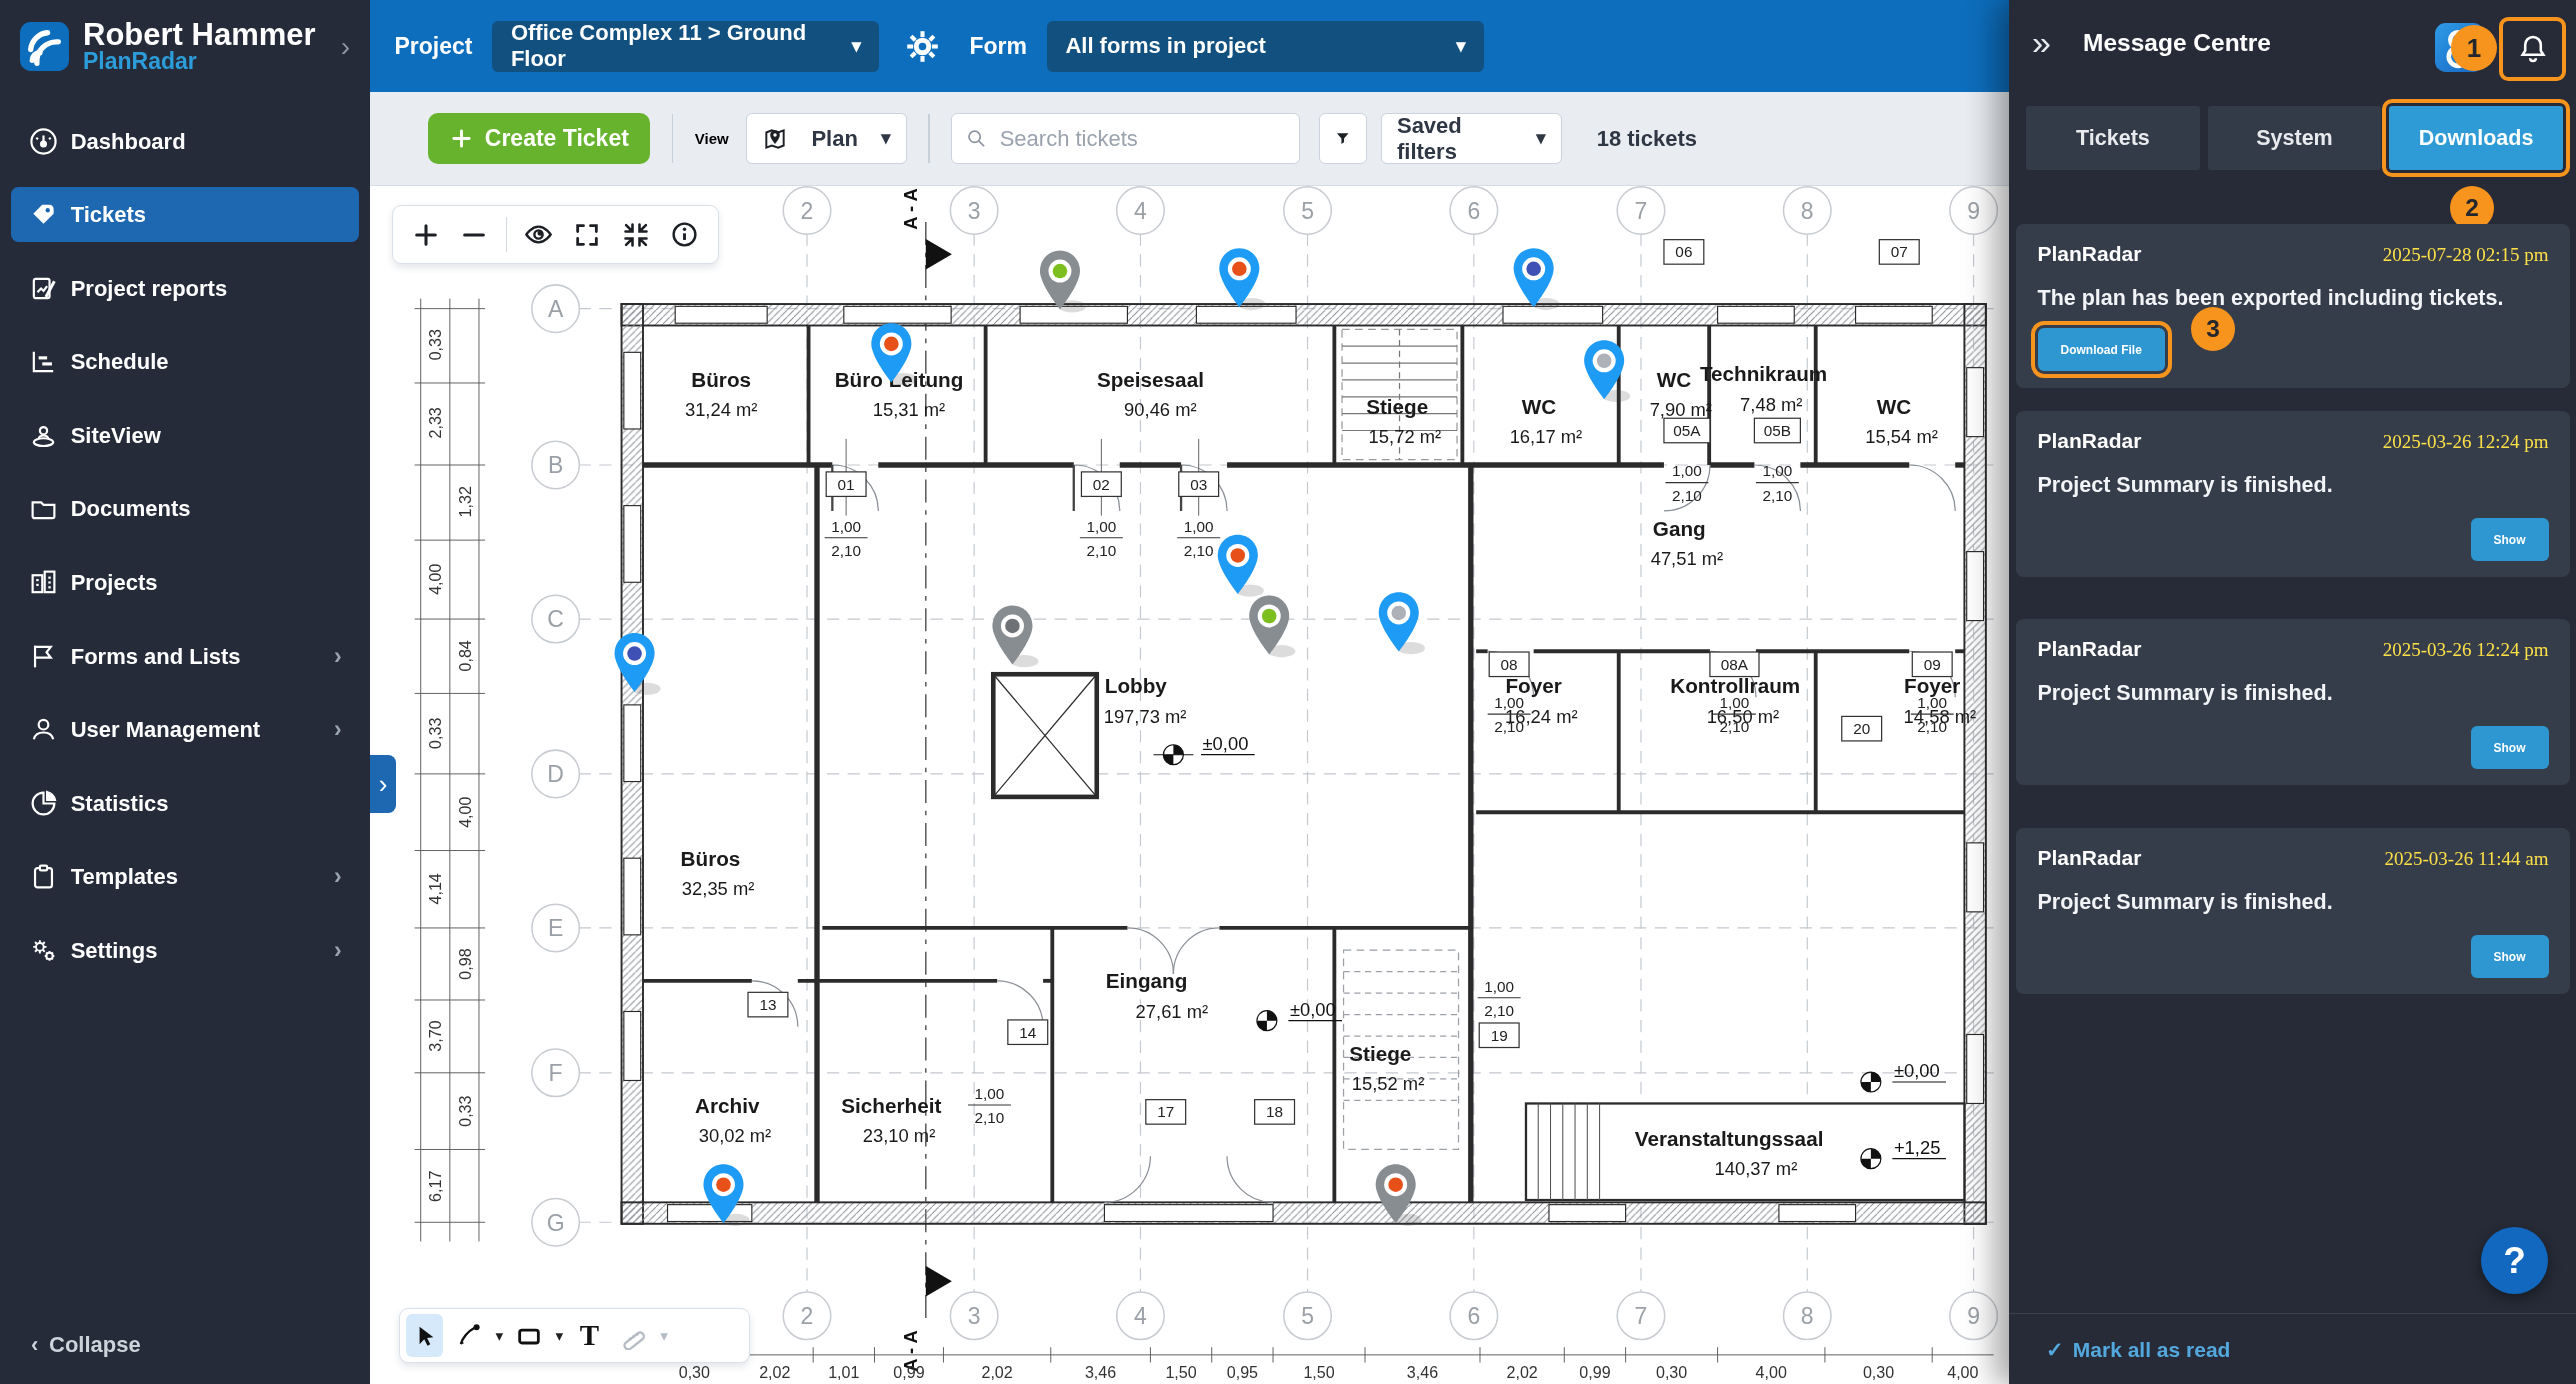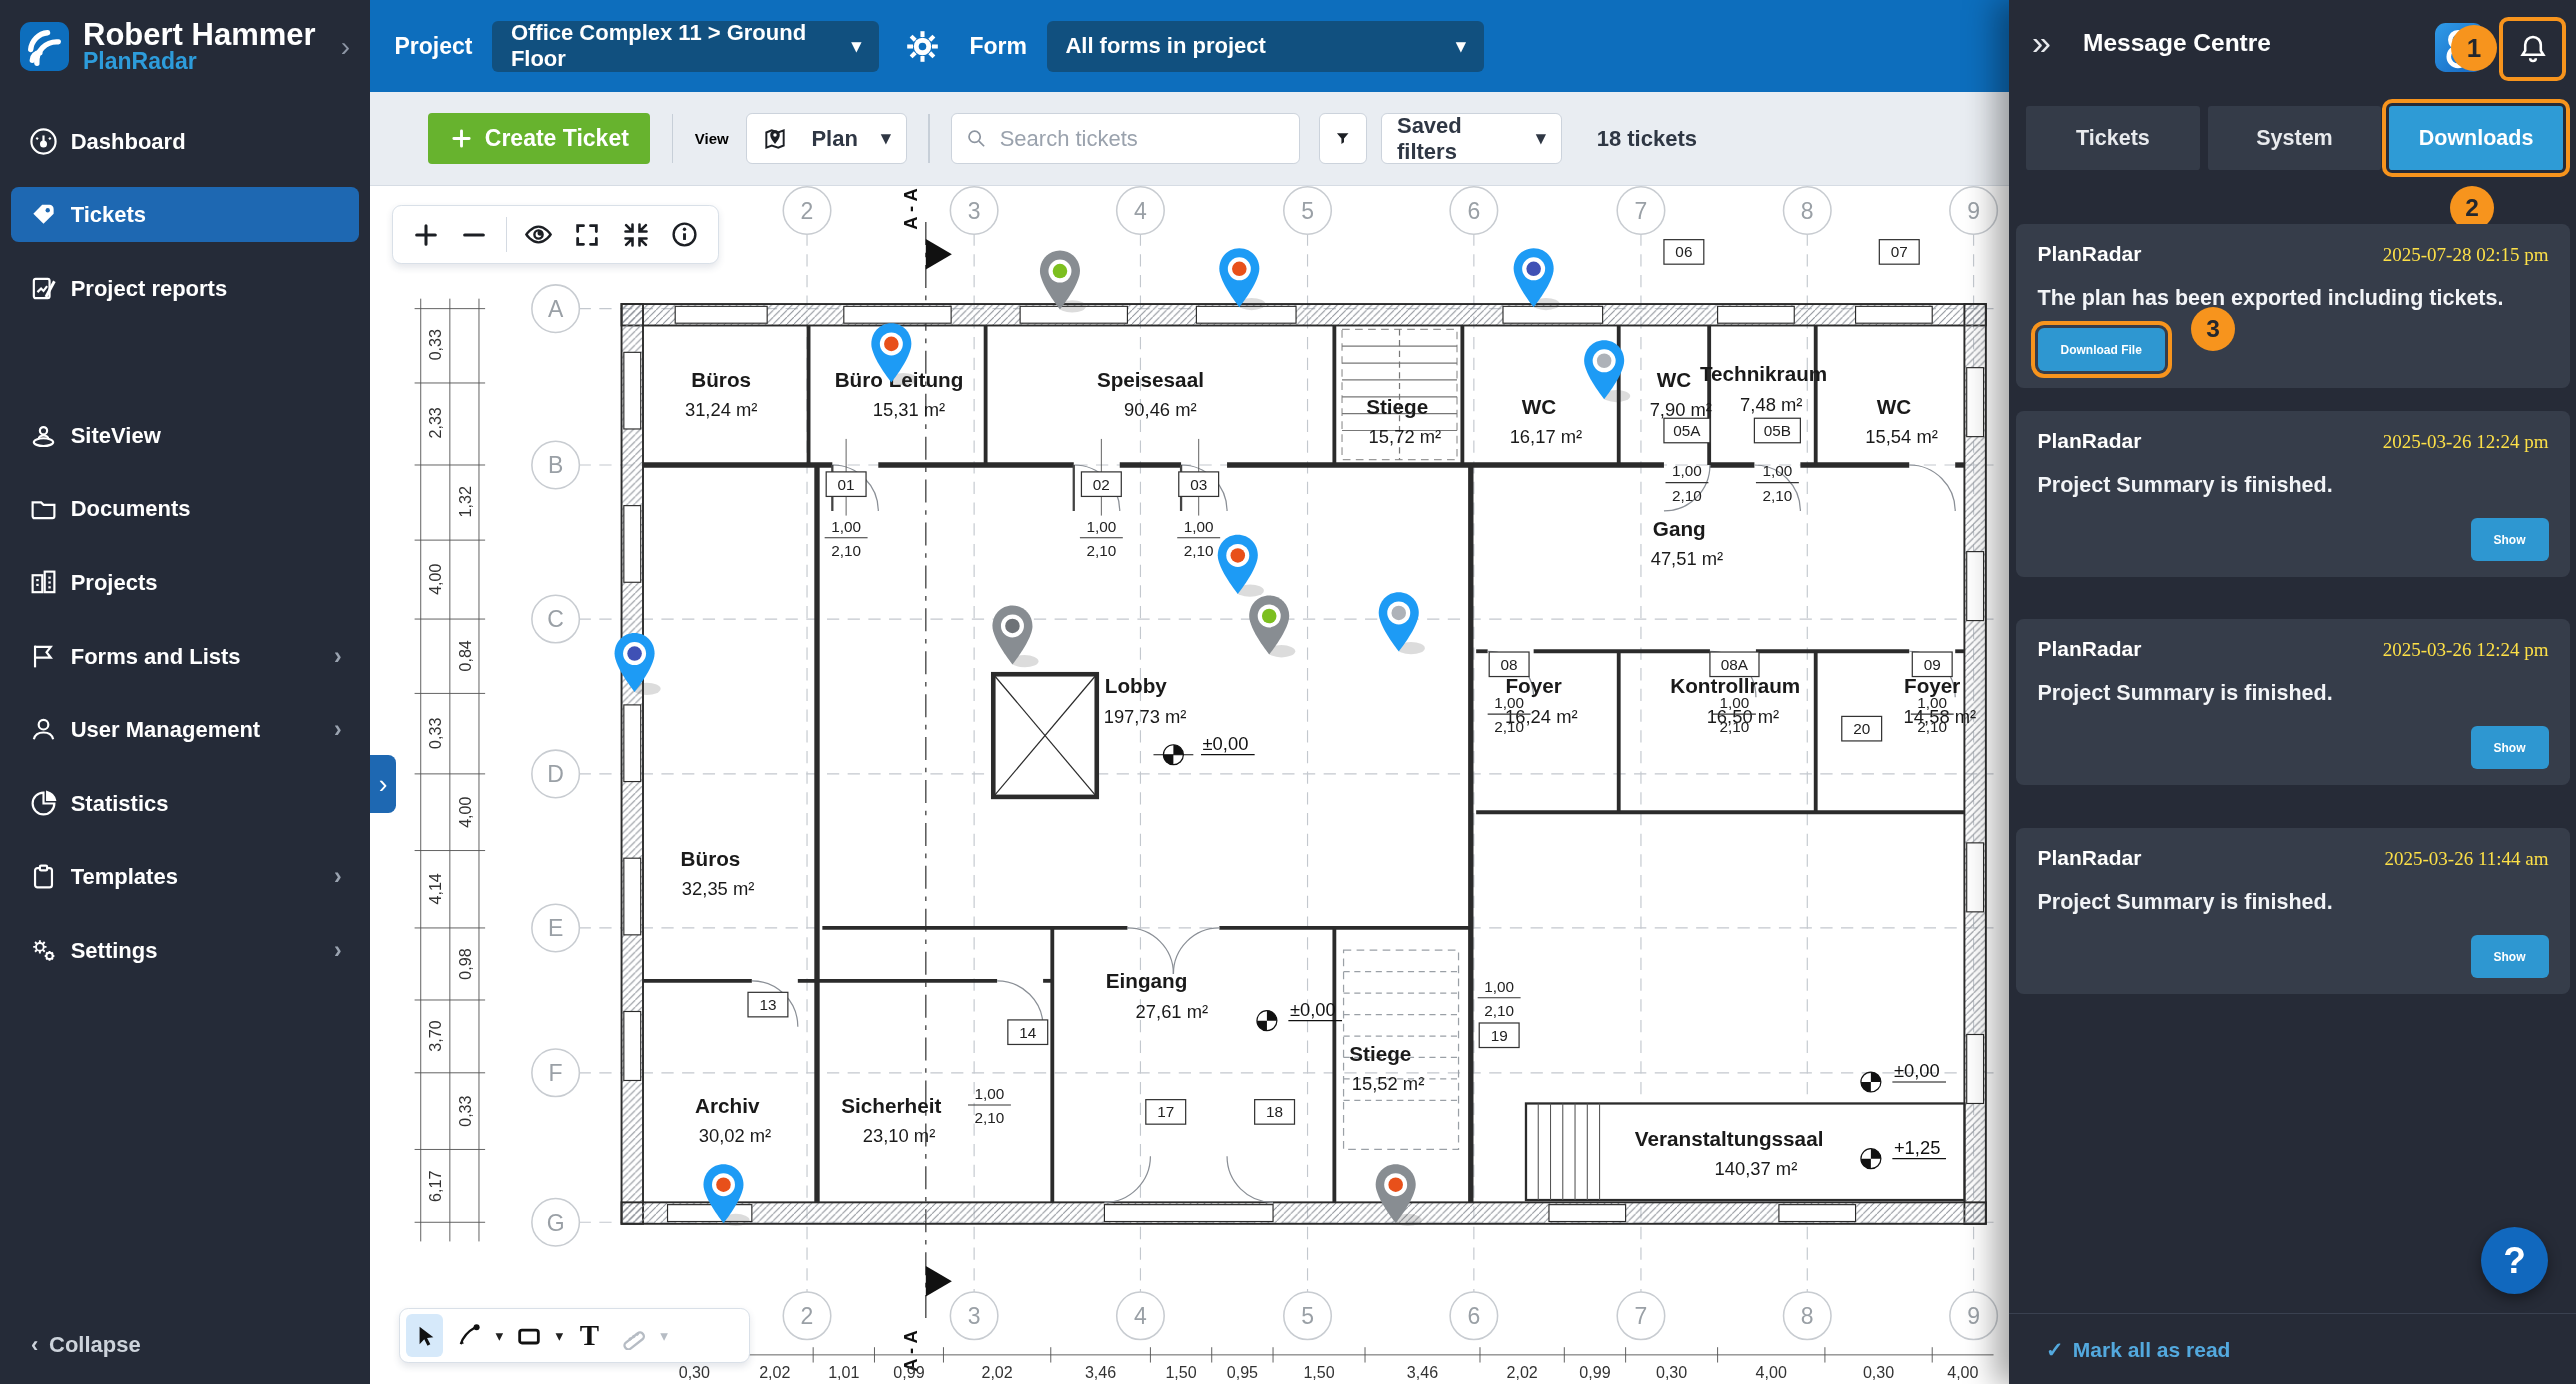--- a/index.html
+++ b/index.html
@@ -18,21 +18,21 @@
   .side-item .sicon{width:31px;height:31px;flex:0 0 31px;display:flex;align-items:center;justify-content:center;}
   .side-item .schev{margin-left:auto;color:#9aa3b0;font-size:23px;}
   .collapse{position:absolute;left:31px;top:1332px;color:#cdd3db;font-size:22px;font-weight:600;display:flex;gap:10.7px;align-items:center;cursor:pointer;}
   
   .hdr{left:370px;top:0;width:1639px;height:92px;background:#0d6ebd;color:#fff;display:flex;align-items:center;}
   .hdr .lbl{font-size:23px;font-weight:700;}
   .hsel{height:51px;background:#11507f;border-radius:6.1px;display:flex;align-items:center;padding:0 18.4px;font-size:22px;font-weight:600;gap:20px;cursor:pointer;}
   .caret{font-size:18.4px;line-height:1;}
   
   .tbar{left:370px;top:92px;width:1639px;height:94px;background:#e9edf2;border-bottom:1.5px solid #d6dce4;display:flex;align-items:center;}
-  .btn-green{height:51px;background:#67b32e;color:#fff;border:none;border-radius:4px;font-size:23px;font-weight:700;display:flex;align-items:center;gap:12.3px;padding:0 21.5px;cursor:pointer;}
+  .btn-green{height:51px;background:#67b32e;color:#fff;border:none;border-radius:10px;font-size:23px;font-weight:700;display:flex;align-items:center;gap:12.3px;padding:0 21.5px;cursor:pointer;}
   .wht{height:51px;background:#fff;border:1.5px solid #ccd3dc;border-radius:6.1px;display:flex;align-items:center;gap:12.3px;padding:0 15.3px;font-size:22px;font-weight:600;color:#2f3744;cursor:pointer;}
   .tdiv{width:1.5px;height:49px;background:#c7cfd8;margin:0 21.5px;}
   .search{width:349px;height:51px;background:#fff;border:1.5px solid #ccd3dc;border-radius:6.1px;display:flex;align-items:center;gap:10.7px;padding:0 14px;}
   .search input{border:none;outline:none;font-size:22px;color:#333;width:100%;background:transparent;}
   .search input::placeholder{color:#9aa2ad;}
   
   .plan{left:370px;top:186px;width:1639px;height:1198px;background:#fff;overflow:hidden;}
   .ptool{position:absolute;left:21.5px;top:19px;width:327px;height:59px;background:#fff;border:1.5px solid #d9e0e8;border-radius:9.2px;box-shadow:0 3.1px 7.7px rgba(40,60,90,.12);display:flex;align-items:center;justify-content:space-around;padding:0 9.2px;}
   .ptool .pi{width:34px;height:34px;display:flex;align-items:center;justify-content:center;cursor:pointer;}
   .pdiv{width:1.5px;height:35px;background:#d4dae2;}
@@ -109,20 +109,30 @@
     <div class="side-item" style="top:261px">
       <span class="sicon">
           <svg width="29" height="29" viewBox="0 0 24 24" fill="none" stroke="#fff" stroke-width="1.8">
             <rect x="4" y="4" width="13" height="16" rx="1.5"></rect>
             <path d="M7 15l3-3 2 2 3-4"></path>
             <line x1="14" y1="19" x2="21" y2="6" stroke-width="2.4"></line>
           </svg>
         </span>
       <span>Project reports</span>
     </div>
+    <div class="side-item" style="top:334px">
+      <span class="sicon">
+          <svg width="29" height="29" viewBox="0 0 24 24" fill="none" stroke="#fff" stroke-width="1.8">
+            <path d="M4 4v16h16"></path>
+            <line x1="8" y1="9" x2="15" y2="9" stroke-width="2.6"></line>
+            <line x1="11" y1="14" x2="19" y2="14" stroke-width="2.6"></line>
+          </svg>
+        </span>
+      <span>Schedule</span>
+    </div>
     <div class="side-item" style="top:408px">
       <span class="sicon">
           <svg width="29" height="29" viewBox="0 0 24 24" fill="none" stroke="#fff" stroke-width="1.8">
             <circle cx="12" cy="8" r="3"></circle>
             <path d="M8 15c0-2 2-3 4-3s4 1 4 3"></path>
             <ellipse cx="12" cy="17.5" rx="8" ry="3.2"></ellipse>
           </svg>
         </span>
       <span>SiteView</span>
     </div>

